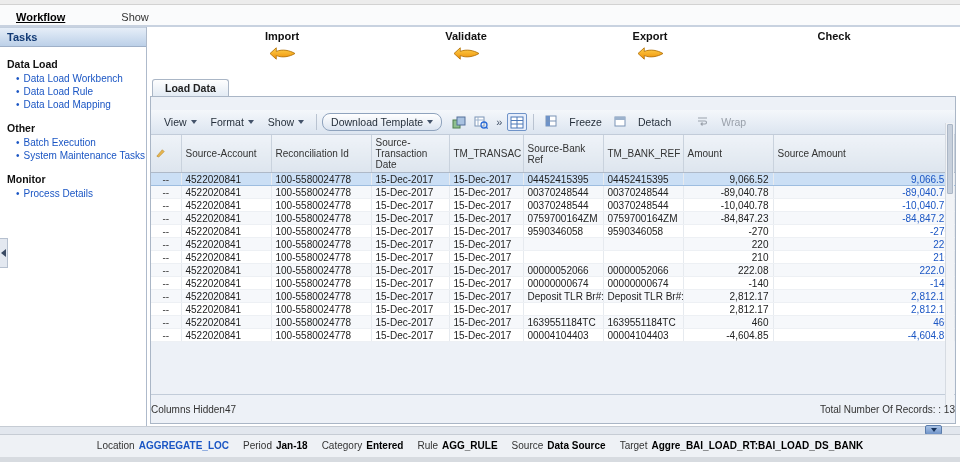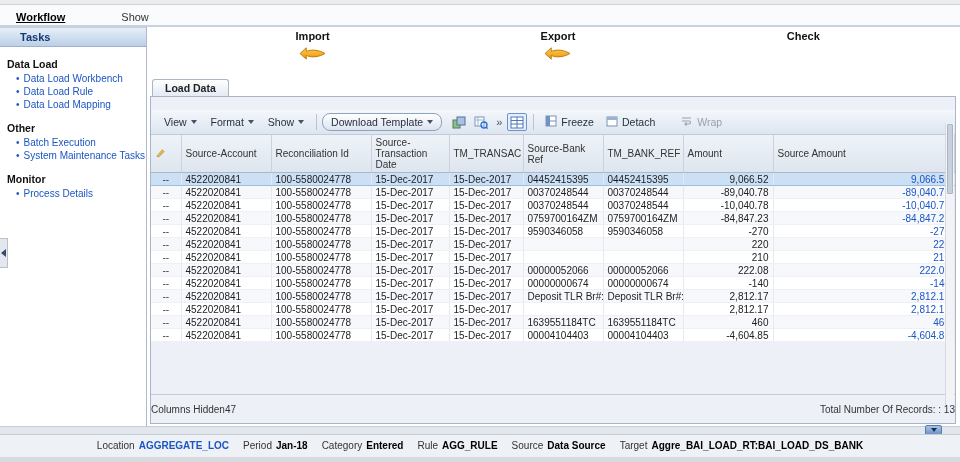--- a/index.html
+++ b/index.html
@@ -11,21 +11,21 @@
   }
   
   .top-strip { position:absolute; top:0; left:0; right:0; height:5px; background:#ececec; border-bottom:1px solid #d2d2d2; }
   .tabbar { position:absolute; top:5px; left:0; right:0; height:22px; background:#fafbfc; border-bottom:2px solid #c8d2e0; display:flex; align-items:flex-end; padding-left:6px;gap:36px; }
   .tab { padding:3px 10px 2px; color:#333; cursor:default; }
   .tab.active { font-weight:bold; text-decoration:underline; color:#000; }
   
   .content { position:absolute; top:27px; left:0; right:0; bottom:36px; display:flex; background:#fff; }
   
   .sidebar { width:147px; border-right:1px solid #aebacb; background:#fff; display:flex; flex-direction:column; }
-  .tasks-header { background:linear-gradient(#e6eef8,#bcd0e8); border-top:1px solid #c3cfde; border-bottom:1px solid #9fb0c8; color:#123a75; font-weight:bold; padding:3px 20px; font-size:11px; }
+  .tasks-header { background:linear-gradient(#e6eef8,#bcd0e8); border-top:1px solid #c3cfde; border-bottom:1px solid #9fb0c8; color:#123a75; font-weight:bold; padding:3px 7px; font-size:11px; }
   .side-section { margin-top:9px; }
   .side-title { font-weight:bold; color:#111; padding:2px 7px; font-size:10.5px; }
   .side-link { color:#1b56c4; padding:1px 4px 1px 16px; font-size:10px; cursor:pointer; white-space:nowrap; }
   .side-link .bullet { color:#1b56c4; margin-right:4px; }
   .edge-arrow { position:absolute; left:0; top:238px; width:8px; height:30px; background:#e3e8f0; border:1px solid #b6c0cf; border-left:none; display:flex; align-items:center; justify-content:center; cursor:pointer; }
   .edge-arrow i { width:0; height:0; border-top:4px solid transparent; border-bottom:4px solid transparent; border-right:5px solid #3a4a63; }
   
   .main { flex:1; display:flex; flex-direction:column; background:#fff; padding:0 4px 2px 3px; min-width:0; }
   .steps-row { height:52px; display:flex; padding:3px 30px 0 40px; }
   .step { flex:1; text-align:center; cursor:pointer; }
@@ -37,21 +37,21 @@
   .panel { flex:1; border:1px solid #aab6c6; background:#edf1f7; display:flex; flex-direction:column; margin-top:-1px; position:relative; min-height:0; }
   
   .toolbar { height:25px; background:linear-gradient(#f4f7fb,#dce5f0); border-bottom:1px solid #c2ccd9; display:flex; align-items:center; padding:0 6px; font-size:10.5px; color:#26303c;margin-top:13px; }
   .menu-btn { padding:2px 7px; cursor:pointer; display:flex; align-items:center; }
   .caret { display:inline-block; width:0; height:0; border-left:3px solid transparent; border-right:3px solid transparent; border-top:4px solid #44536a; margin-left:4px; }
   .sep { width:1px; height:16px; background:#b9c3d1; margin:0 5px; }
   .dl-btn { border:1px solid #8fa3bd; background:linear-gradient(#ffffff,#dbe4f0); padding:2px 8px; border-radius:8px; display:flex; align-items:center; cursor:pointer; margin-right:6px; }
   .icon-btn { width:20px; height:18px; display:flex; align-items:center; justify-content:center; margin:0 1px; cursor:pointer; border:1px solid transparent; border-radius:2px; }
   .icon-btn.active { border-color:#6f93c8; background:#e7eefb; }
   .overflow { padding:0 4px; font-size:11px; color:#44536a; cursor:pointer; }
-  .tool-btn { display:flex; align-items:center; gap:4px; padding:2px 6px; cursor:pointer; }
+  .tool-btn { display:flex; align-items:center; gap:12px; padding:2px 6px; cursor:pointer; }
   .tool-btn.disabled { color:#9aa1ab; cursor:default; }
   
   .grid-wrap { background:#fff; }
   table.grid { border-collapse:collapse; width:100%; table-layout:fixed; font-size:10px; }
   .grid thead th { background:linear-gradient(#eff3f8,#dde5ee); border-right:1px solid #c9d2dd; border-bottom:1px solid #aeb9c8; font-weight:normal; text-align:left; padding:2px 4px; color:#333; height:24px; vertical-align:middle; overflow:hidden; white-space:normal; line-height:11px; cursor:pointer; }
   .grid tbody td { border-right:1px solid #e6eaef; border-bottom:1px solid #edf0f4; padding:0 4px; height:13px; white-space:nowrap; overflow:hidden; color:#222; }
   .grid tbody tr.alt td { background:#f6f8fb; }
   .grid tbody tr.selected td { background:#cbdff5; border-bottom:1px solid #9dbde0; border-top:1px solid #9dbde0; }
   .grid td.c0 { text-align:center; color:#444; }
   .grid td.c7 { text-align:right; }
@@ -109,20 +109,26 @@
         <div class="side-section">
           <div class="side-title">Monitor</div>
           <div class="side-link"><span class="bullet">•</span><span class="link-text">Process Details</span></div>
         </div>
       </div>
   </div>
   <div class="main">
     <div class="steps-row" id="steps-row">
         <div class="step">
           <div class="step-label">Import</div>
+          <div class="step-icon"><svg width="27" height="17" viewBox="0 0 26 16">
+              <use href="#fishPath" fill="url(#fishGrad)" stroke="#b06e05" stroke-width="0.8"></use>
+            </svg></div>
+        </div>
+        <div class="step">
+          <div class="step-label">Validate</div>
           <div class="step-icon"><svg width="27" height="17" viewBox="0 0 26 16">
               <use href="#fishPath" fill="url(#fishGrad)" stroke="#b06e05" stroke-width="0.8"></use>
             </svg></div>
         </div>
         <div class="step">
           <div class="step-label">Export</div>
           <div class="step-icon"><svg width="27" height="17" viewBox="0 0 26 16">
               <use href="#fishPath" fill="url(#fishGrad)" stroke="#b06e05" stroke-width="0.8"></use>
             </svg></div>
         </div>

